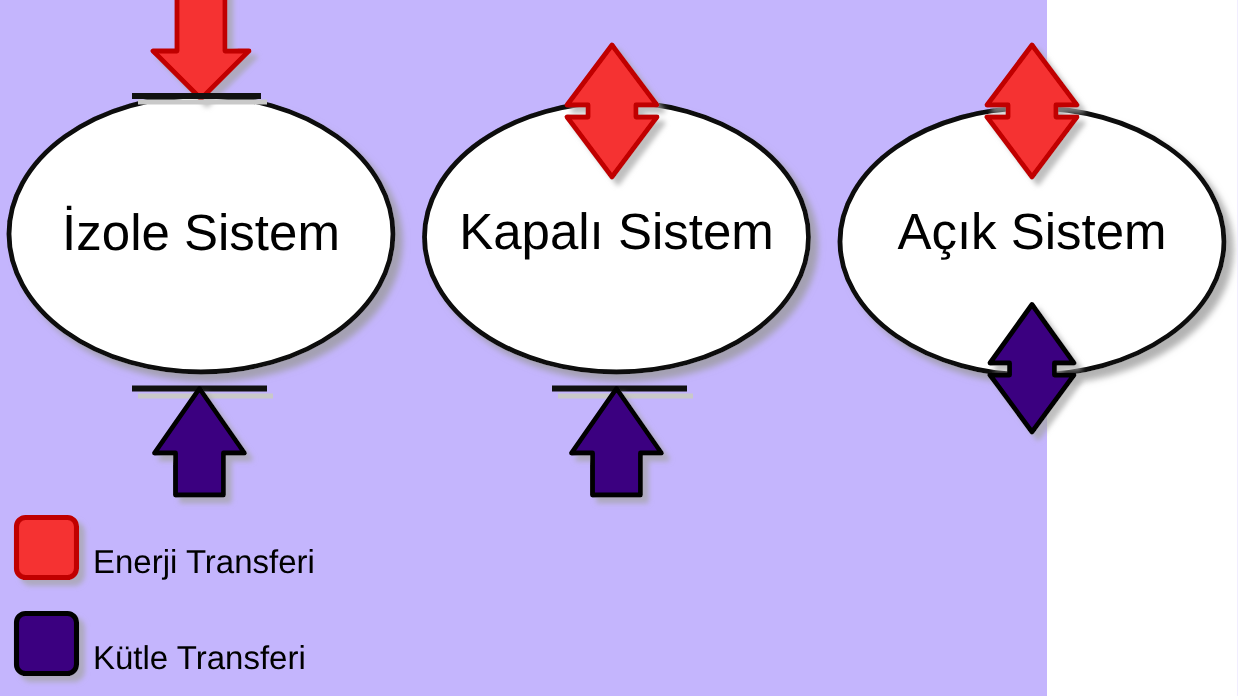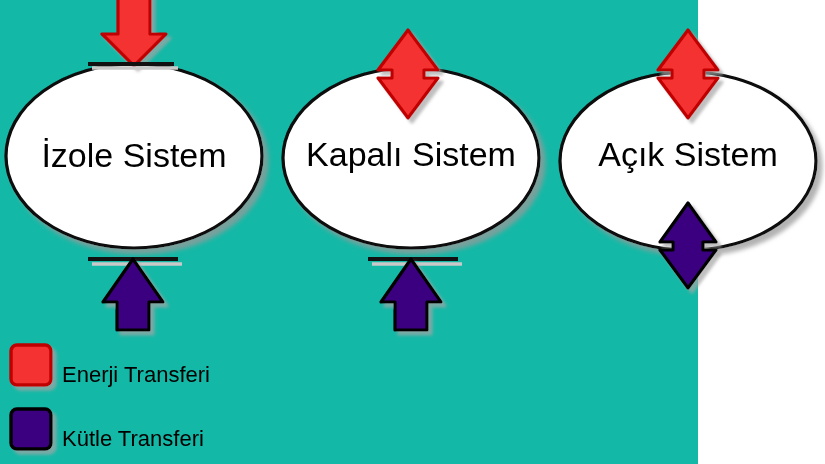--- a/index.html
+++ b/index.html
@@ -10,21 +10,21 @@
   body {
     width: 825px;
     height: 464px;
     overflow: hidden;
     font-family: "Liberation Sans", sans-serif;
   }
   #diagram-root {
     position: relative;
     width: 698px;
     height: 464px;
-    background: #14b8a6;
+    background: #c4b5fd;
     text-align: right;
   }
   #diagram-svg {
     position: absolute;
     top: 0;
     left: 0;
     width: 825px;
     height: 464px;
     display: block;
   }

